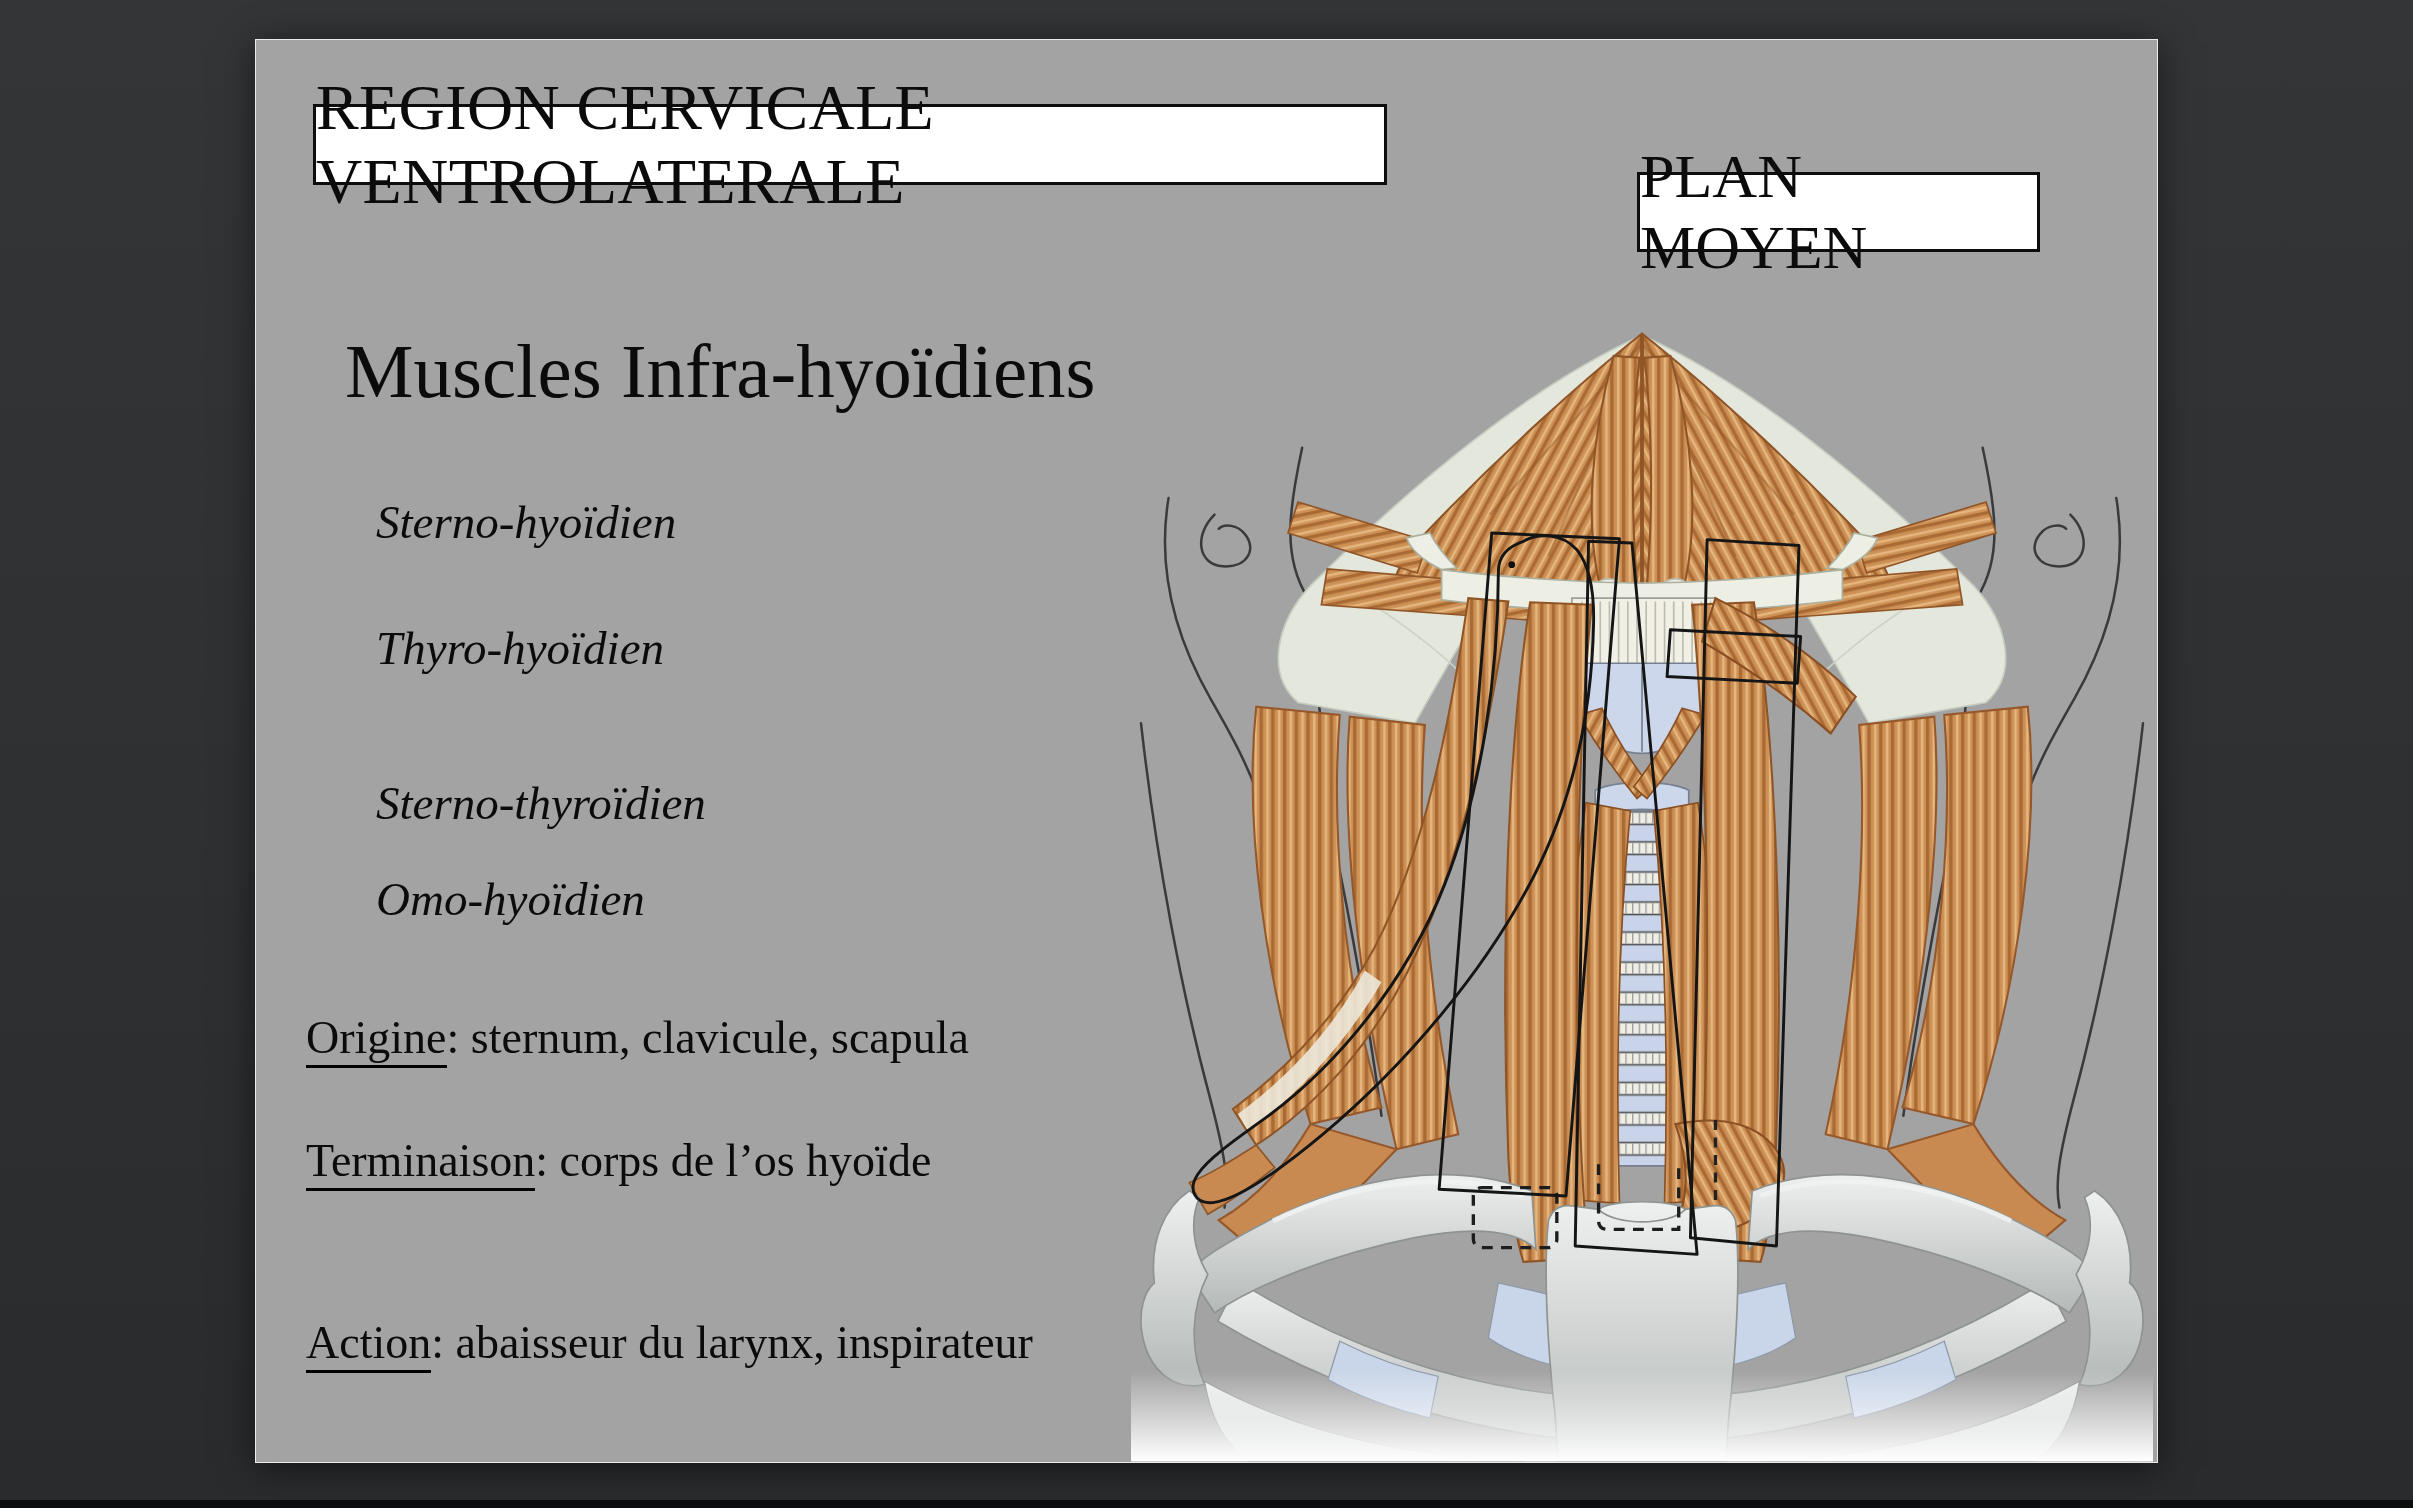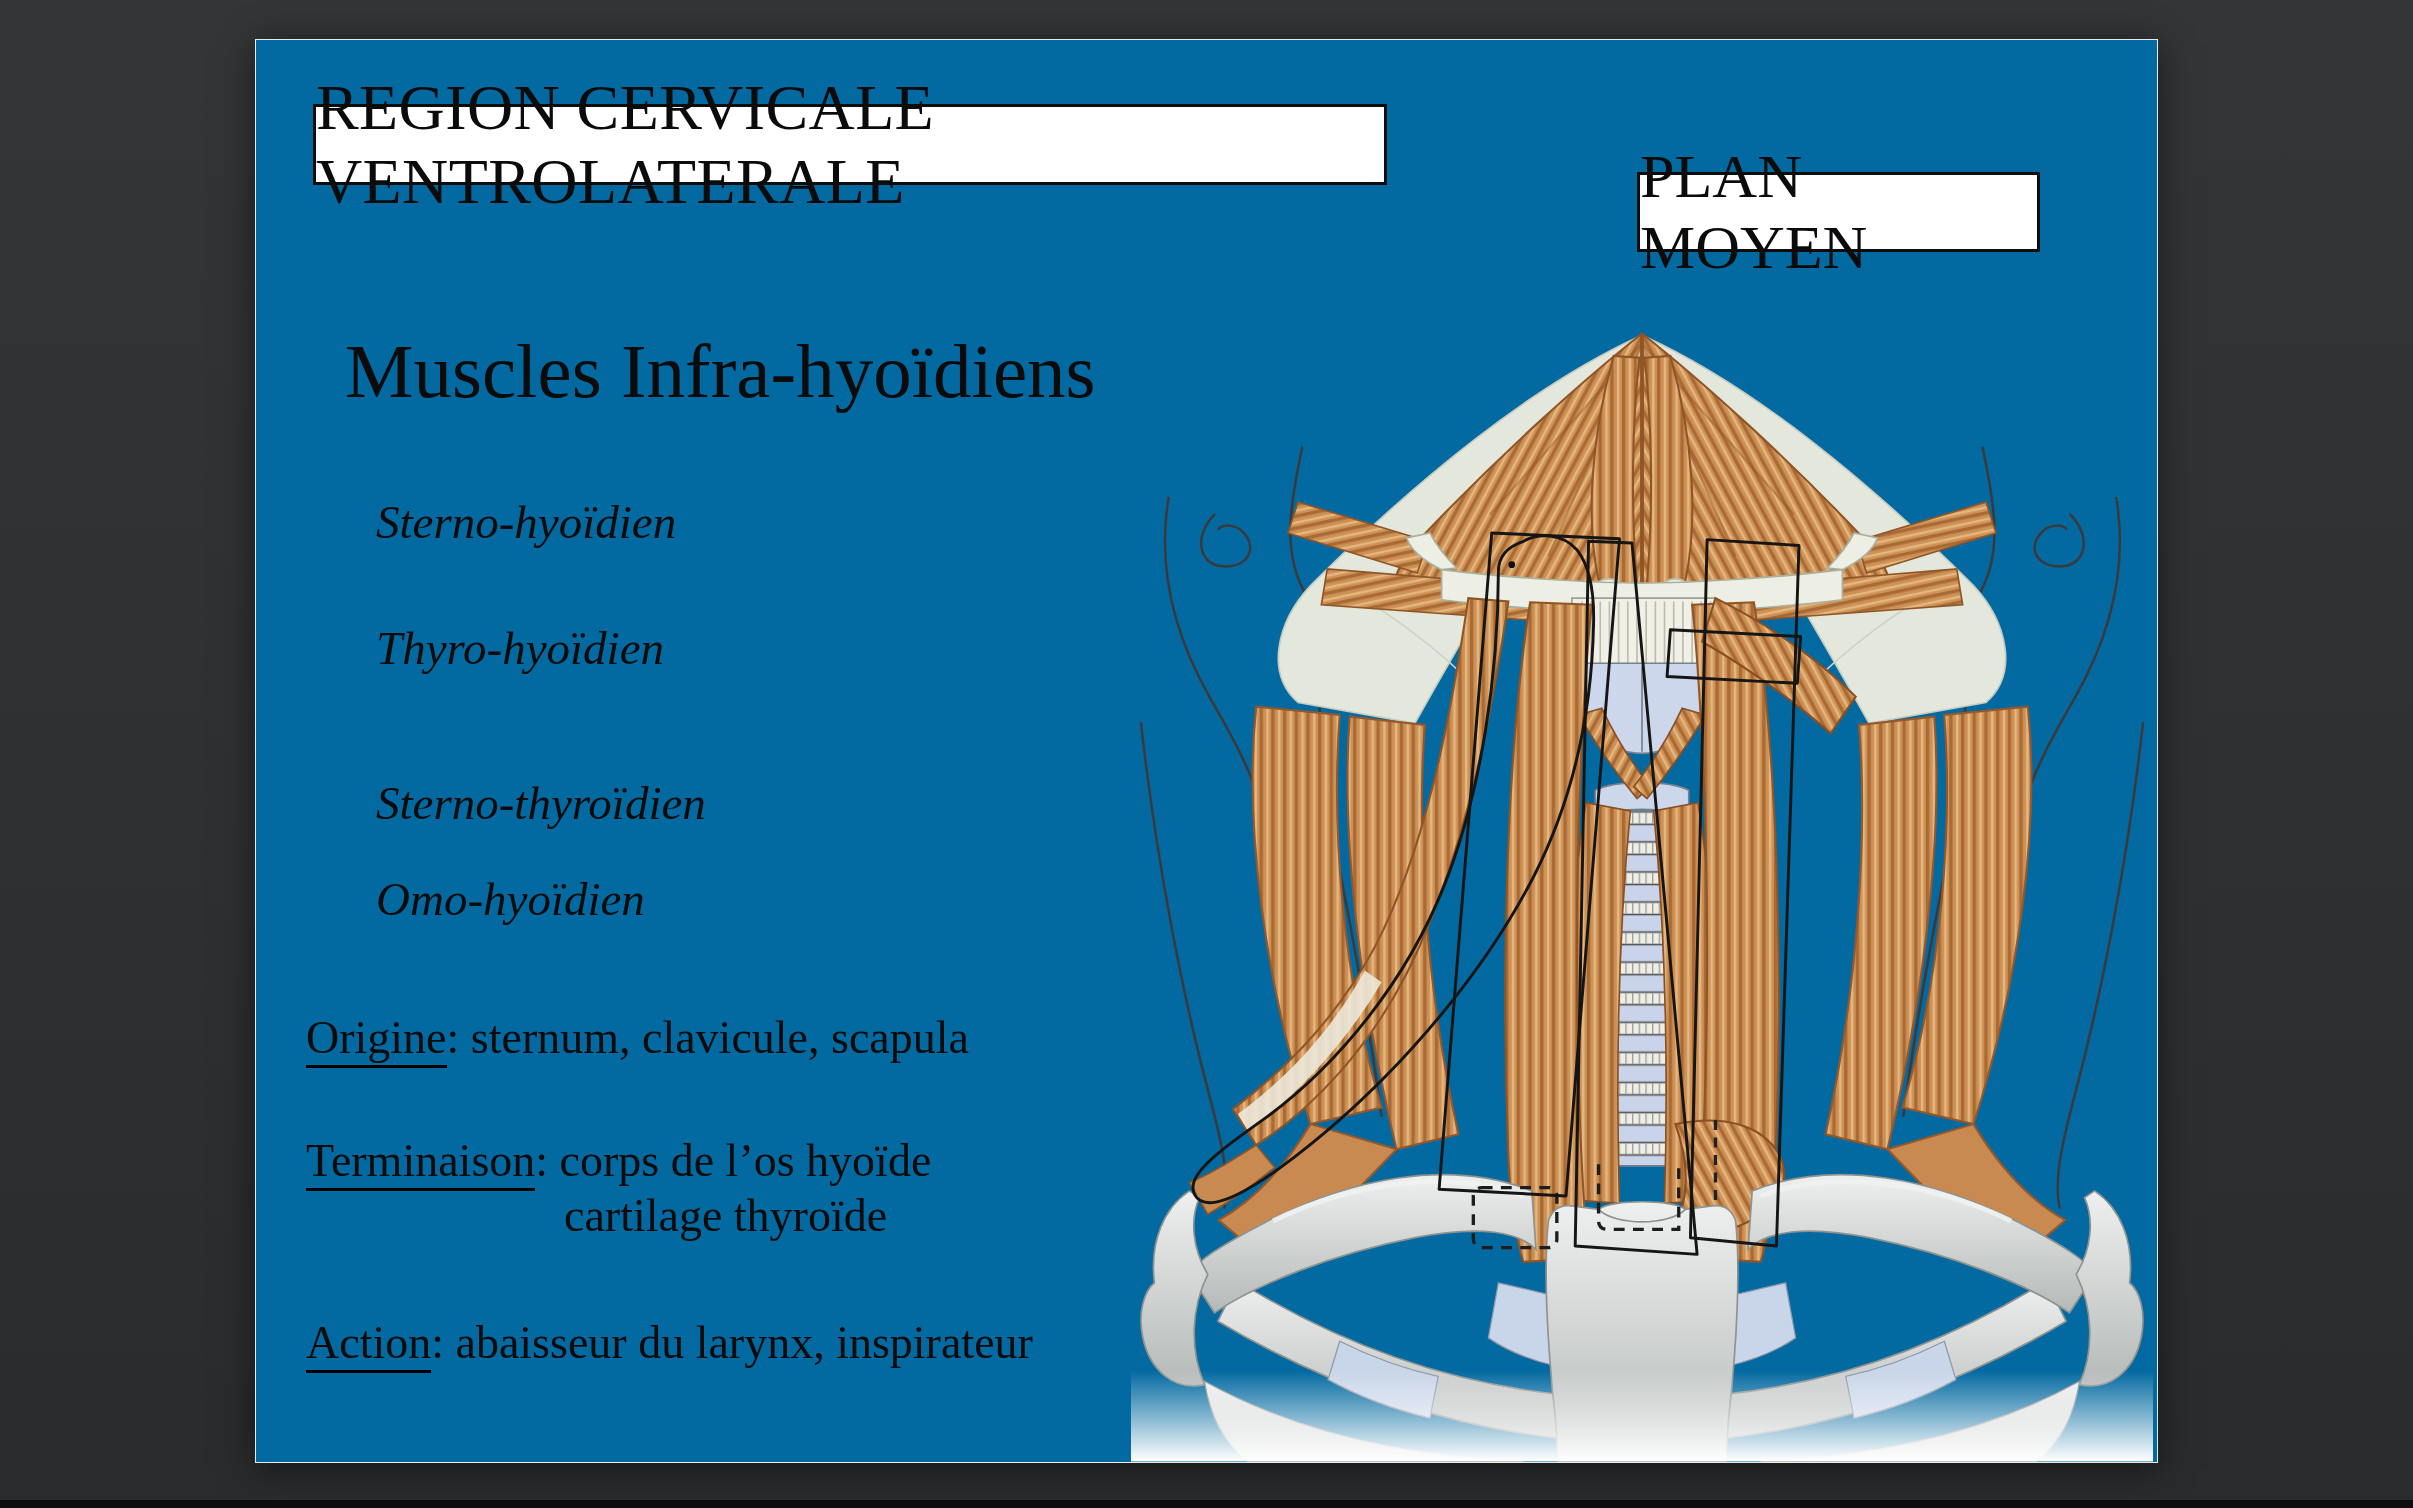--- a/index.html
+++ b/index.html
@@ -4,21 +4,21 @@
 <style>
   html,body{margin:0;padding:0;}
   body{
     width:2413px;height:1508px;overflow:hidden;position:relative;
     background:linear-gradient(180deg,#343537 0%,#2f3032 55%,#2a2b2d 100%);
     font-family:"Liberation Serif","DejaVu Serif",serif;
   }
   .bottom-bar{position:absolute;left:0;bottom:0;width:2413px;height:8.4px;background:#0c0d0e;}
   .slide{
     position:absolute;left:256px;top:40px;width:1901px;height:1422px;
-    background:#0369a1;outline:1.7px solid #e9ebed;
+    background:#a3a3a3;outline:1.7px solid #e9ebed;
     box-shadow:0 5px 34px rgba(0,0,0,.55);
   }
   .slide *{color:#0b0b0b;}
   .framed{
     position:absolute;border:3.4px solid #0d0d0d;display:flex;align-items:center;justify-content:center;
     background:#fff;
   }
   .title-box{left:57px;top:64px;width:1068px;height:75px;font-size:64px;letter-spacing:0.4px;}
   .plan-box{left:1381px;top:132px;width:397px;height:74px;font-size:62px;}
   .heading{position:absolute;left:89px;top:287px;font-size:77px;white-space:nowrap;}
@@ -49,21 +49,20 @@
   <div class="muscle-item m1">Thyro-hyoïdien</div>
   <div class="muscle-item m2">Sterno-thyroïdien</div>
   <div class="muscle-item m3">Omo-hyoïdien</div>
 
   <div class="detail d-origine">
     <div><span class="u">Origine</span><span>: sternum, clavicule, scapula</span></div>
   </div>
 
   <div class="detail d-terminaison">
     <div><span class="u">Terminaison</span><span>: corps de l’os hyoïde</span></div>
-    <div class="extra-indent">cartilage thyroïde</div>
   </div>
 
   <div class="detail d-action">
     <div><span class="u">Action</span><span>: abaisseur du larynx, inspirateur</span></div>
   </div>
 
   <svg class="figure" viewBox="0 0 1224 1364" xmlns="http://www.w3.org/2000/svg">
     <defs>
       <pattern id="pV" patternUnits="userSpaceOnUse" width="14" height="14">
         <rect width="14" height="14" fill="#cd9156"></rect>

